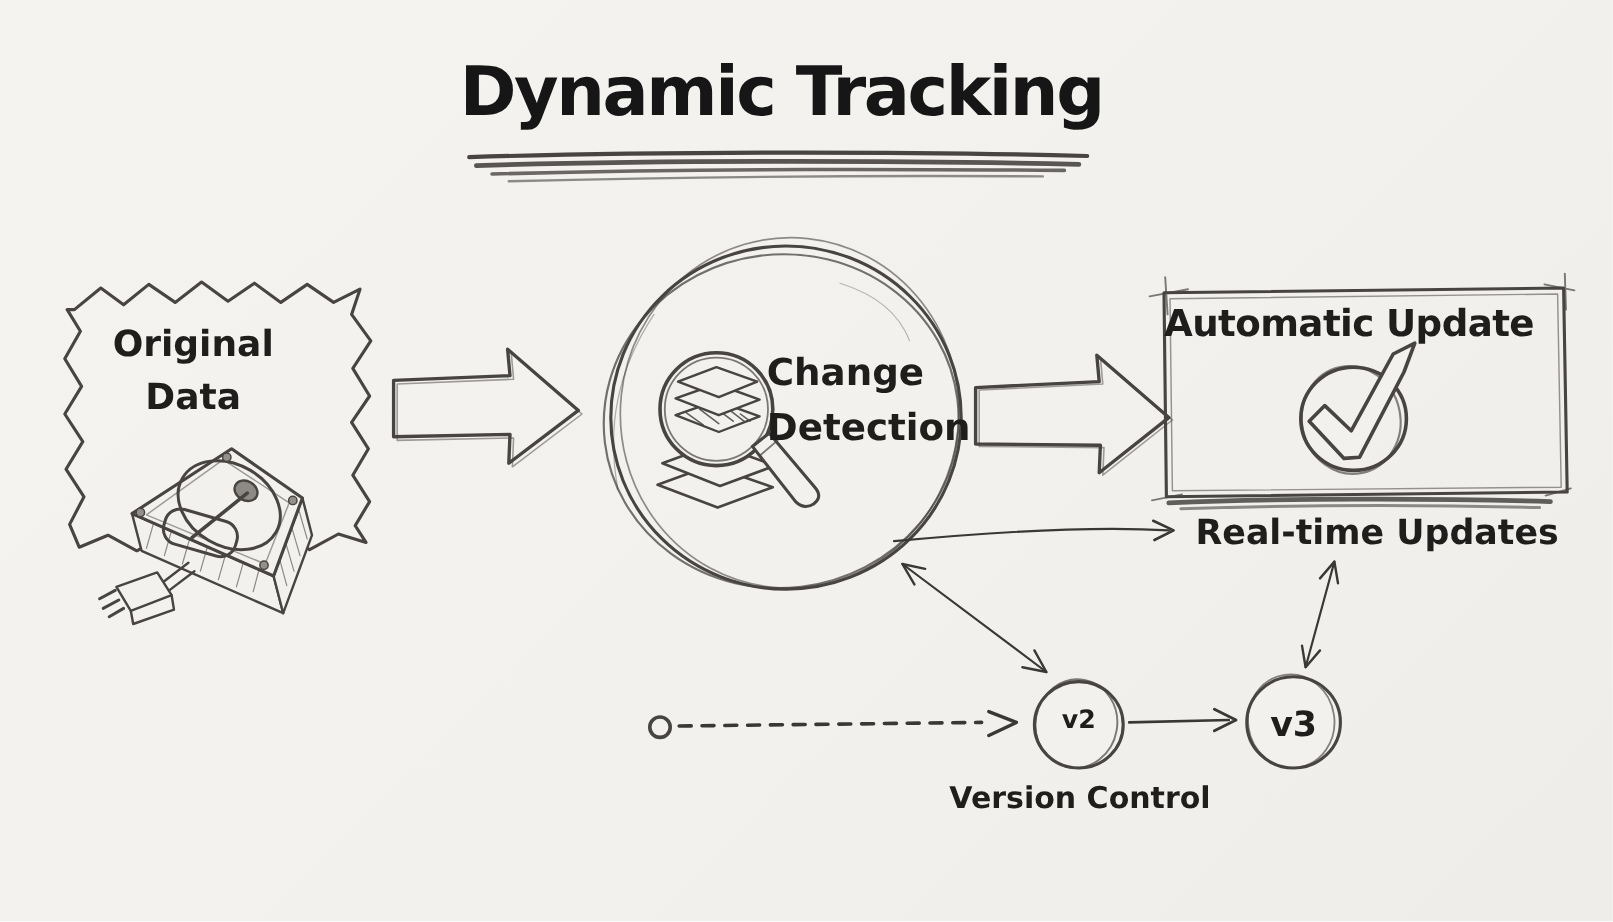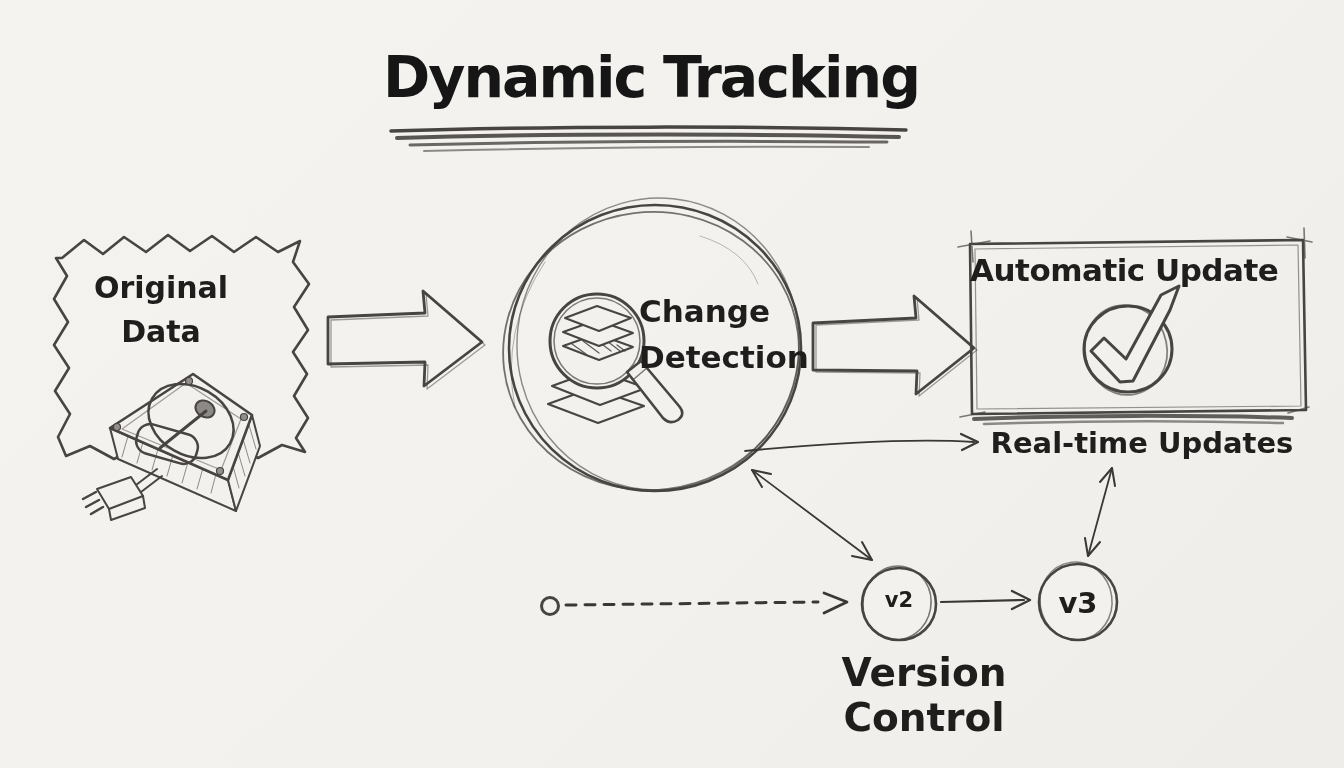--- a/index.html
+++ b/index.html
@@ -18,22 +18,22 @@
   .ink { stroke:#3a3836; fill:none; }
   .lbl { position:absolute; font-weight:700; color:#1f1e1d; }
   .title {
     position:absolute; top:44px; left:0; width:1302px; margin:0;
     text-align:center; font-size:57px; font-weight:700;
     letter-spacing:-2px; color:#161616;
   }
   #lbl-original { left:85px;  top:266px; width:152px; font-size:30px; line-height:44px; text-align:center; }
   #lbl-change   { left:639px; top:288px; width:200px; font-size:31px; line-height:46px; text-align:left; }
   #lbl-auto     { left:970px; top:252px; width:336px; font-size:31px; letter-spacing:-0.5px; }
-  #lbl-realtime { left:985px; top:426px; width:314px; font-size:29px; text-align:center; }
-  #lbl-version  { left:768px; top:650px; width:312px; font-size:39px; text-align:center; }
+  #lbl-realtime { left:985px; top:426px; width:314px; font-size:29px; text-align:right; }
+  #lbl-version  { left:744px; top:650px; width:312px; font-size:25px; text-align:center; }
   #lbl-v2       { left:868px; top:588px; width:62px; font-size:21px; text-align:center; }
   #lbl-v3       { left:1047px;top:586px; width:62px; font-size:29px; text-align:center; }
 </style>
 </head>
 <body>
 
 <div class="canvas">
 
   <svg class="sketch" viewBox="0 0 1344 768">
 

